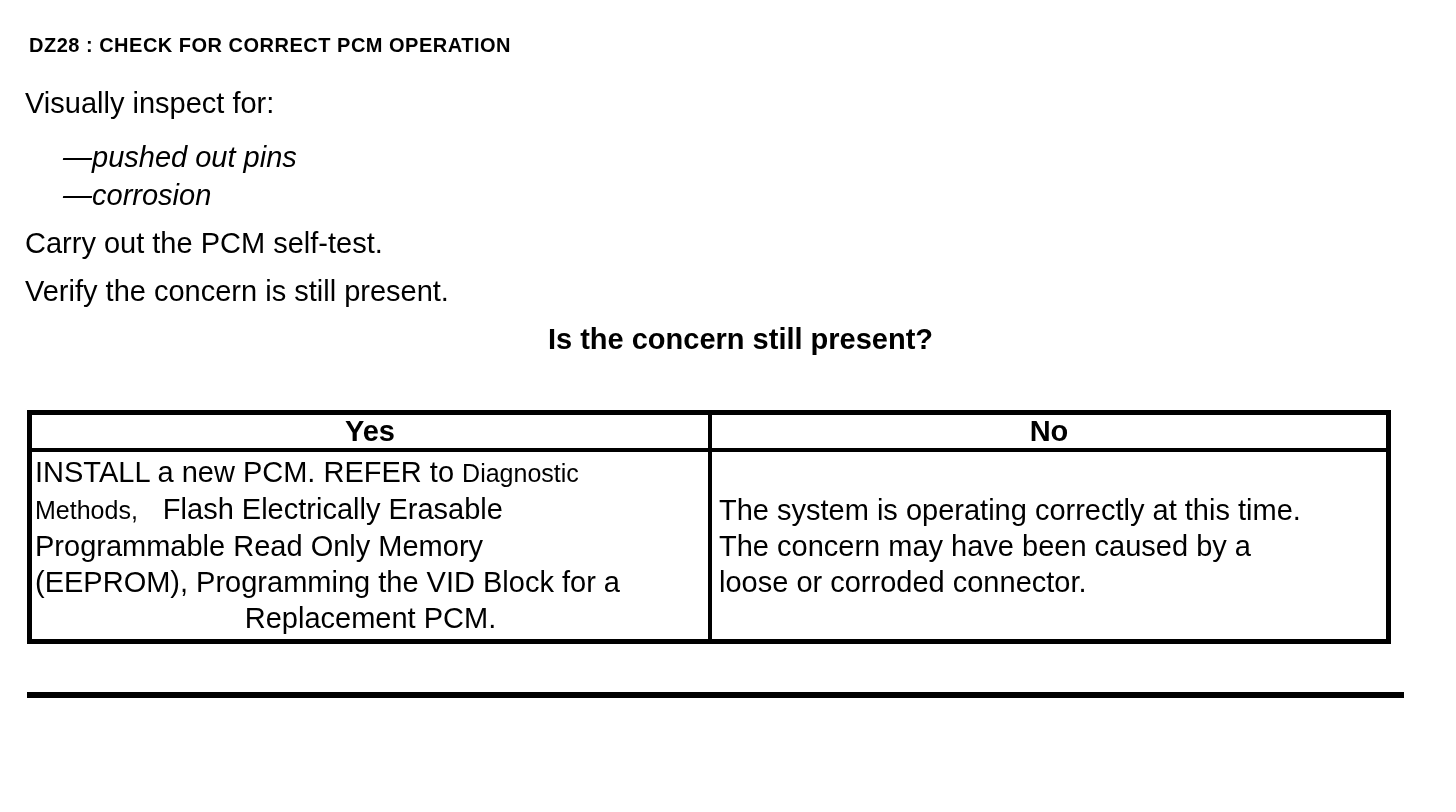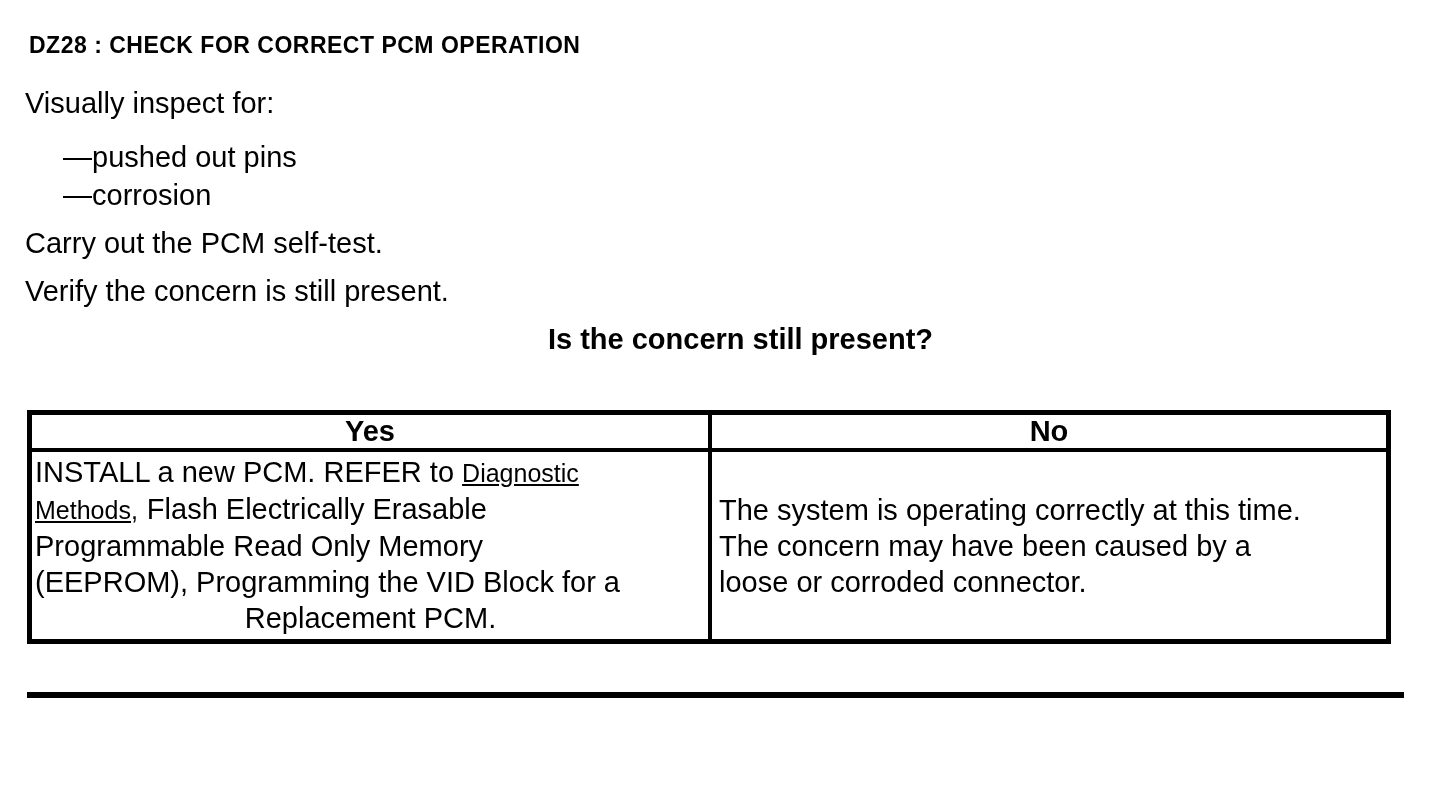--- a/index.html
+++ b/index.html
@@ -11,41 +11,42 @@
     width: 1456px;
     height: 812px;
     font-family: "Liberation Sans", sans-serif;
     color: #000000;
     overflow: hidden;
   }
   .page {
     padding: 30px 0 0 25px;
   }
   .doc-title {
-    font-size: 23px;
+    font-size: 20px;
     line-height: 30px;
     font-weight: bold;
     margin: 0 0 24px 4px;
     letter-spacing: 0.5px;
   }
   .step {
     font-size: 29px;
     line-height: 38px;
     margin: 0 0 10px 0;
   }
   .step.no-gap {
     margin-bottom: 16px;
   }
   .inspect-list {
     margin: 0 0 10px 0;
   }
   .inspect-item {
     font-size: 29px;
     line-height: 38px;
     margin-left: 38px;
+    font-style: italic;
   }
   .question {
     font-weight: bold;
     margin-bottom: 52px;
     text-align: center;
   }
   table.results {
     border-collapse: collapse;
     margin-left: 2px;
     width: 1363px;
@@ -79,24 +80,23 @@
   .cell-line {
     white-space: nowrap;
     line-height: 36px;
   }
   .cell-line.center {
     text-align: center;
     white-space: normal;
   }
   .ref-small {
     font-size: 25px;
-    text-decoration: underline;
   }
   .ref-small.gap-after {
-    margin-right: 9px;
+    margin-right: 25px;
   }
   .col-yes { width: 676px; }
   .col-no  { width: 674px; }
   .bottom-rule {
     margin: 48px 0 0 2px;
     width: 1377px;
     height: 6px;
     background: #000000;
   }
 </style>

